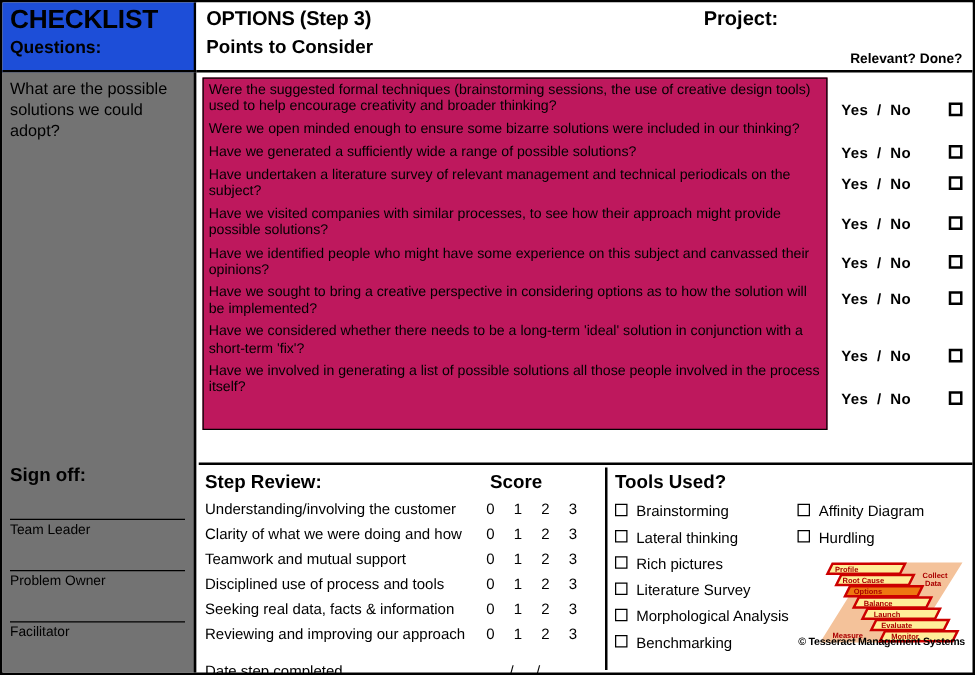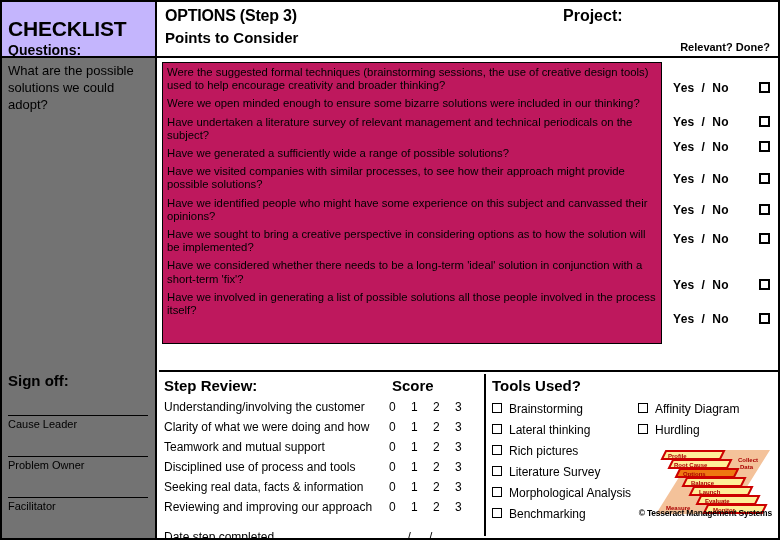--- a/index.html
+++ b/index.html
@@ -9,22 +9,22 @@
     font-family:"Liberation Sans", sans-serif;
     color:#000000;
     -webkit-font-smoothing:none;
   }
   .sheet{position:relative;width:780px;height:540px;box-sizing:border-box;border:2px solid #000;}
 
   
   .header{position:absolute;left:0;top:0;width:776px;height:56px;}
   .hdr-left{
     position:absolute;left:0;top:0;width:155px;height:56px;
-    background:#c4b5fd;border-right:2px solid #000;border-bottom:2px solid #000;
-    box-sizing:border-box;padding:14px 6px 0 6px;
+    background:#1d4ed8;border-right:2px solid #000;border-bottom:2px solid #000;
+    box-sizing:border-box;padding:1px 6px 0 6px;
   }
   .hdr-title{font-size:21px;font-weight:bold;letter-spacing:-0.2px;line-height:25px;}
   .hdr-sub{font-size:14px;font-weight:bold;line-height:16px;margin-top:1px;}
   .hdr-right{
     position:absolute;left:155px;top:0;right:0;height:56px;
     border-bottom:2px solid #000;box-sizing:border-box;padding:1px 6px 0 8px;
     background:#fff;
   }
   .hdr-opt-row{position:relative;height:26px;}
   .hdr-opt{font-size:16px;font-weight:bold;line-height:25px;letter-spacing:-0.2px;}
@@ -125,40 +125,40 @@
   </div>
 
   <div class="left-col">
     <div class="left-q">What are the possible solutions we could adopt?</div>
 
     <div class="signoff">
       <div class="signoff-title">Sign off:</div>
       <div id="sig-list">
           <div class="sig-block">
             <div class="sig-line"></div>
-            <div class="sig-label">Cause Leader</div>
+            <div class="sig-label">Team Leader</div>
           </div>
           <div class="sig-block">
             <div class="sig-line"></div>
             <div class="sig-label">Problem Owner</div>
           </div>
           <div class="sig-block">
             <div class="sig-line"></div>
             <div class="sig-label">Facilitator</div>
           </div>
         </div>
     </div>
   </div>
 
   <div class="points-box">
     <div id="points-list">
         <div class="pt">Were the suggested formal techniques (brainstorming sessions, the use of creative design tools) used to help encourage creativity and broader thinking?</div>
         <div class="pt">Were we open minded enough to ensure some bizarre solutions were included in our thinking?</div>
+        <div class="pt">Have we generated a sufficiently wide a range of possible solutions?</div>
         <div class="pt">Have undertaken a literature survey of relevant management and technical periodicals on the subject?</div>
-        <div class="pt">Have we generated a sufficiently wide a range of possible solutions?</div>
         <div class="pt">Have we visited companies with similar processes, to see how their approach might provide possible solutions?</div>
         <div class="pt">Have we identified people who might have some experience on this subject and canvassed their opinions?</div>
         <div class="pt">Have we sought to bring a creative perspective in considering options as to how the solution will be implemented?</div>
         <div class="pt">Have we considered whether there needs to be a long-term 'ideal' solution in conjunction with a short-term 'fix'?</div>
         <div class="pt">Have we involved in generating a list of possible solutions all those people involved in the process itself?</div>
       </div>
   </div>
 
   <div class="yn-col">
     <div id="yn-list">

